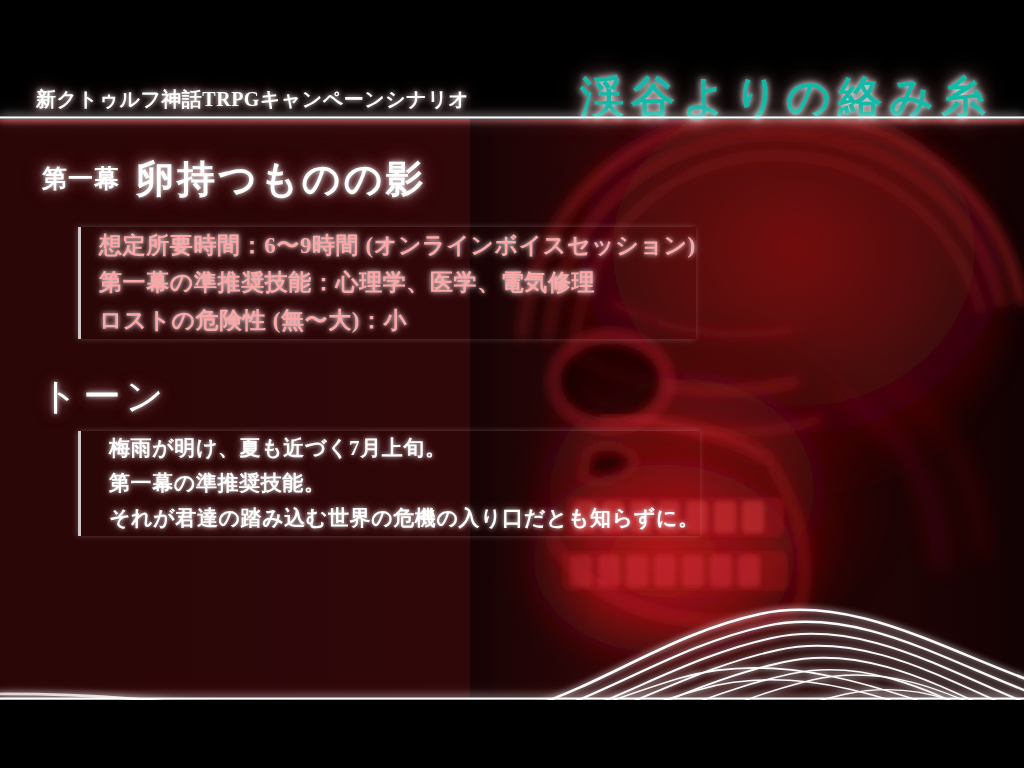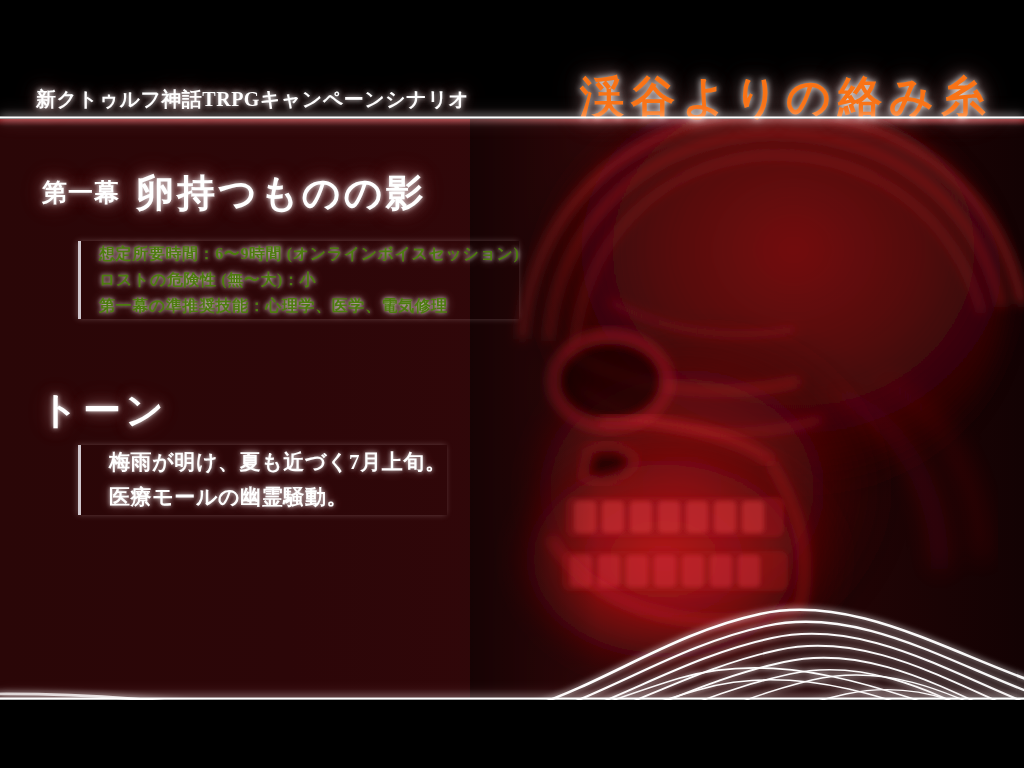--- a/index.html
+++ b/index.html
@@ -44,21 +44,21 @@
       0 0 12px rgba(255,210,210,0.5),
       0 0 22px rgba(255,120,120,0.35);
   }
 
   .header-title {
     position: absolute;
     left: 580px;
     top: 68px;
     font-size: 44px;
     font-weight: bold;
-    color: #f97316;
+    color: #14b8a6;
     letter-spacing: 7px;
     white-space: nowrap;
     text-shadow:
       0 0 6px rgba(255,255,255,0.9),
       0 0 16px rgba(255,225,225,0.55),
       0 0 30px rgba(255,130,130,0.4);
   }
 
   
   .header-rule {
@@ -151,21 +151,21 @@
     top: 700px;
     width: 1024px;
     height: 68px;
     background: #000000;
     z-index: 8;
   }
 
   
   .content {
     position: absolute;
-    left: 0; top: 133px;
+    left: 0; top: 119px;
     width: 1016px;
     height: 580px;
     z-index: 5;
   }
 
   .act-heading {
     position: absolute;
     left: 42px;
     top: 35px;
     white-space: nowrap;
@@ -190,37 +190,37 @@
 
   .info-block {
     position: absolute;
     left: 78px;
     top: 108px;
     border-left: 3px solid #cfc6cc;
     padding-left: 18px;
     box-shadow: -1px 0 6px rgba(255,230,230,0.25);
   }
   .info-line {
-    font-size: 16px;
-    font-weight: bold;
-    color: #4d7c0f;
+    font-size: 23px;
+    font-weight: bold;
+    color: #fca5a5;
     letter-spacing: 0.6px;
     line-height: 1.62;
     white-space: nowrap;
     text-shadow:
       0 0 4px rgba(255,255,255,0.8),
       0 0 11px rgba(255,210,210,0.45);
   }
 
   .tone-heading {
     position: absolute;
     left: 40px;
     top: 252px;
     font-size: 38px;
-    font-weight: bold;
+    font-weight: normal;
     color: #ffffff;
     letter-spacing: 4px;
     white-space: nowrap;
     text-shadow:
       0 0 5px rgba(255,255,255,0.85),
       0 0 14px rgba(255,215,215,0.5),
       0 0 26px rgba(255,120,120,0.3);
   }
 
   .tone-block {
@@ -397,29 +397,30 @@
   <div class="header-rule"></div>
 
   <div class="content">
 
     <div class="act-heading">
       <span class="act-num">第一幕</span><span class="act-title">卵持つものの影</span>
     </div>
 
     <div class="info-block">
       <div class="info-line">想定所要時間：6〜9時間 (オンラインボイスセッション)</div>
+      <div class="info-line">第一幕の準推奨技能：心理学、医学、電気修理</div>
       <div class="info-line">ロストの危険性 (無〜大)：小</div>
-      <div class="info-line">第一幕の準推奨技能：心理学、医学、電気修理</div>
     </div>
 
     <div class="tone-heading">トーン</div>
 
     <div class="tone-block">
       <div class="tone-line">梅雨が明け、夏も近づく7月上旬。</div>
-      <div class="tone-line">医療モールの幽霊騒動。</div>
+      <div class="tone-line">第一幕の準推奨技能。</div>
+      <div class="tone-line">それが君達の踏み込む世界の危機の入り口だとも知らずに。</div>
     </div>
 
   </div>
 
   <div class="footer-rule"></div>
   <div class="footer-band"></div>
 
 </div>
 
 </body></html>

